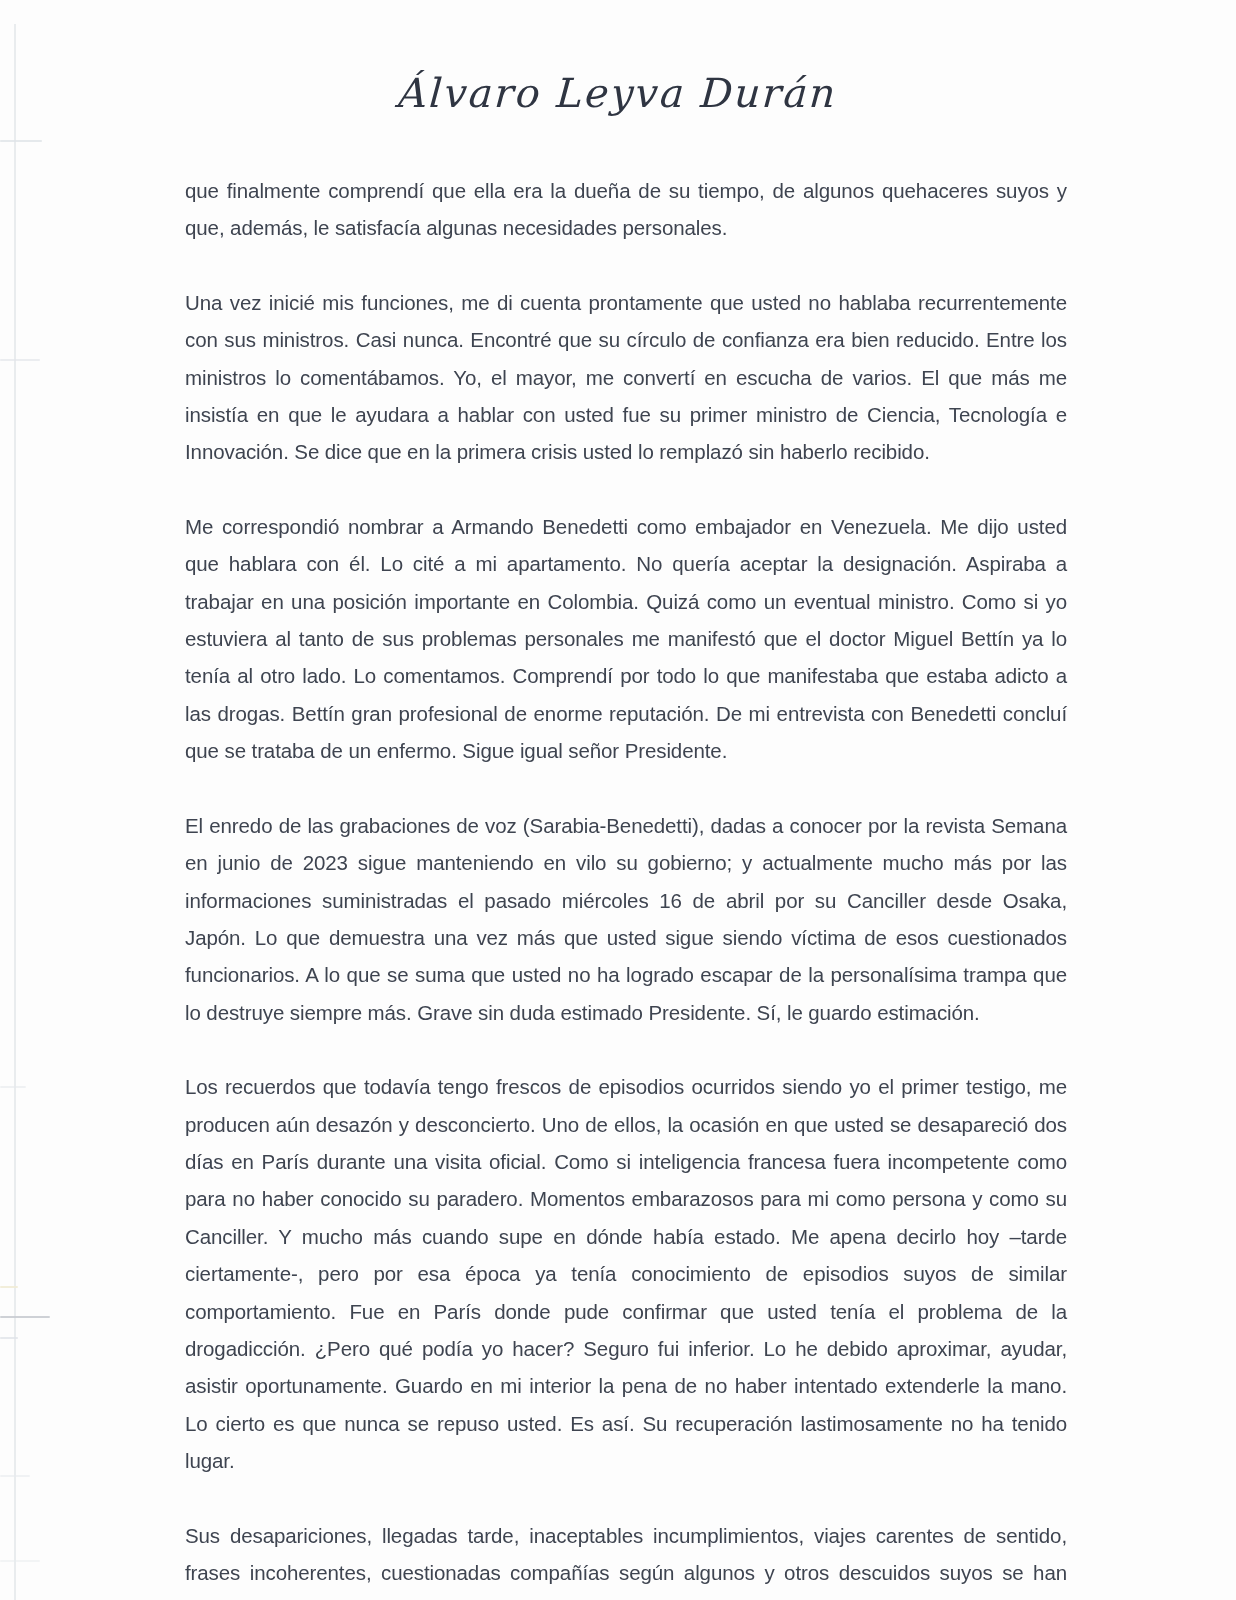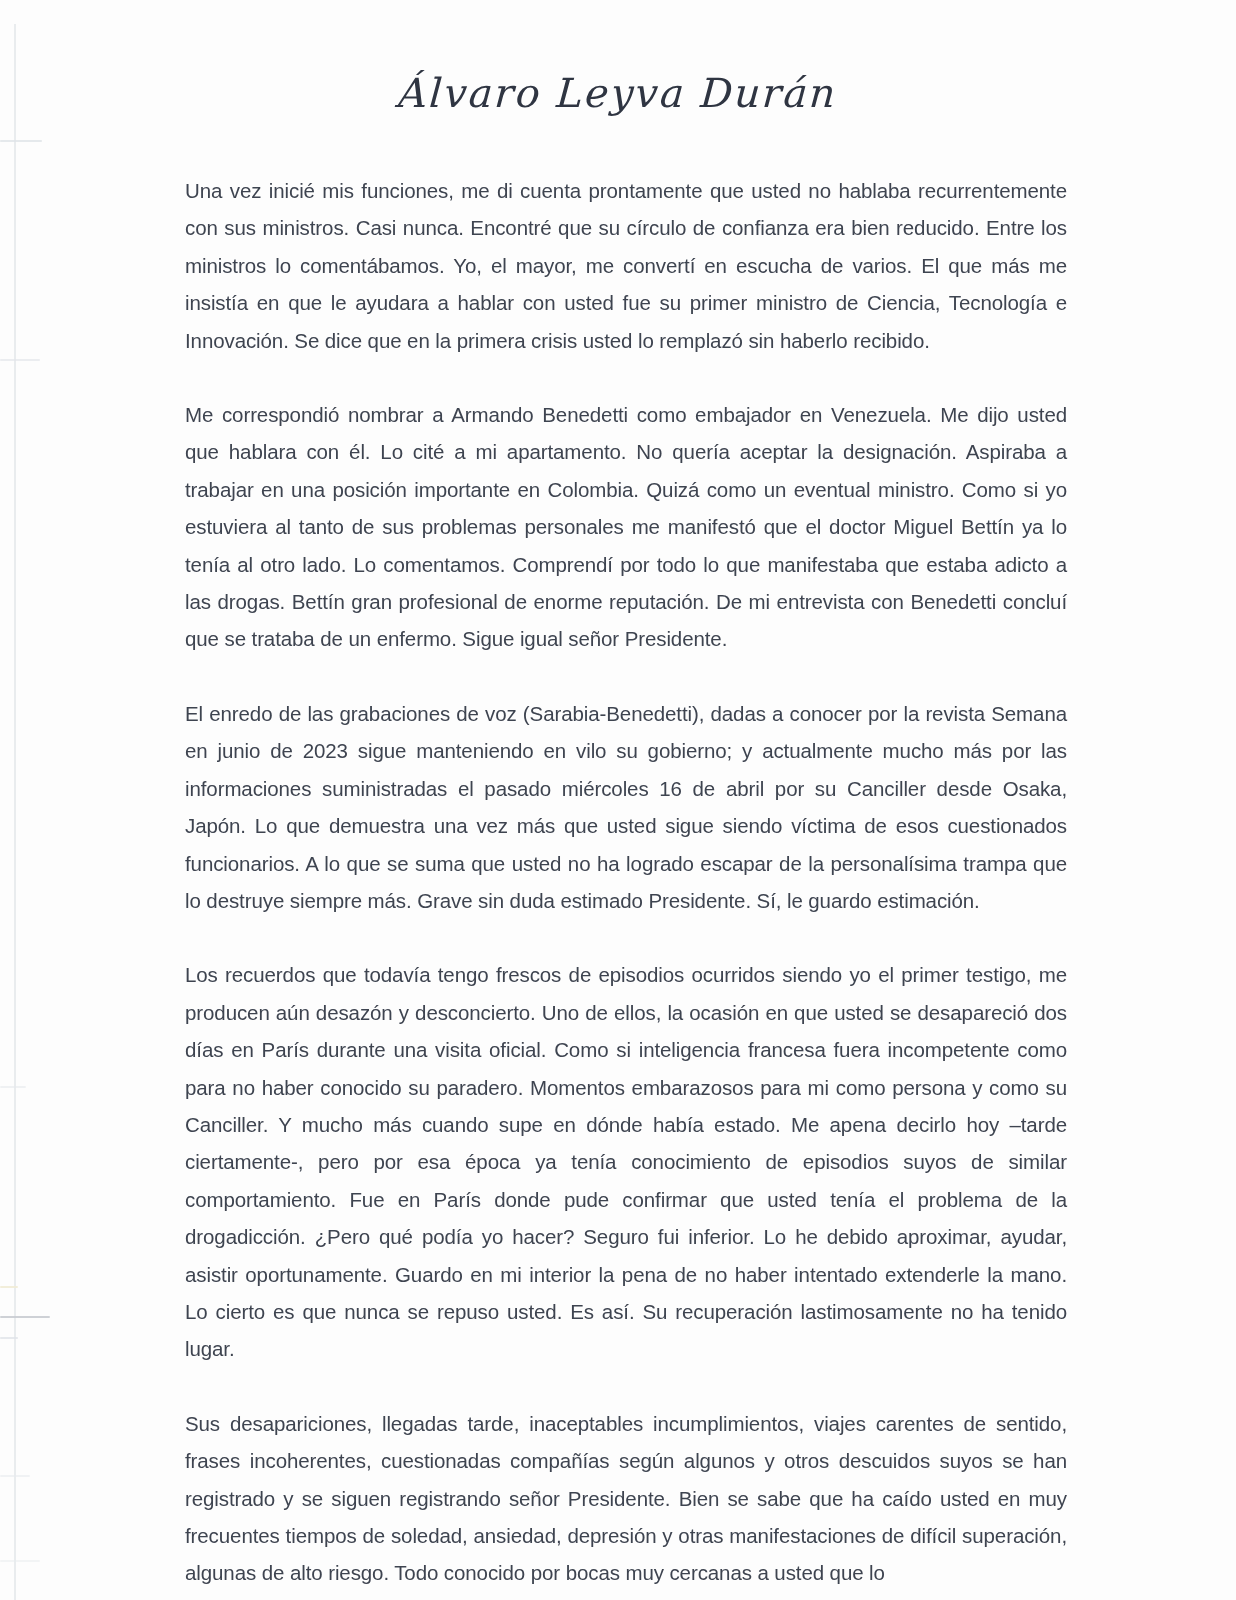--- a/index.html
+++ b/index.html
@@ -69,20 +69,21 @@
       <div class="scan-tick" style="top: 1286px; left: 0px; width: 18px; background: rgb(241, 236, 214); opacity: 0.9;"></div>
       <div class="scan-tick" style="top: 1316px; left: 0px; width: 50px; background: rgb(201, 204, 209); opacity: 0.9;"></div>
       <div class="scan-tick" style="top: 1337px; left: 0px; width: 18px; background: rgb(224, 228, 232); opacity: 0.8;"></div>
       <div class="scan-tick" style="top: 1475px; left: 0px; width: 30px; background: rgb(232, 235, 238); opacity: 0.6;"></div>
       <div class="scan-tick" style="top: 1560px; left: 0px; width: 40px; background: rgb(232, 235, 238); opacity: 0.5;"></div>
     </div>
 
   <div class="letterhead">Álvaro Leyva Durán</div>
 
   <div class="letter-body" id="letter-body">
+      <div class="para">que finalmente comprendí que ella era la dueña de su tiempo, de algunos quehaceres suyos y que, además, le satisfacía algunas necesidades personales.</div>
       <div class="para">Una vez inicié mis funciones, me di cuenta prontamente que usted no hablaba recurrentemente con sus ministros. Casi nunca. Encontré que su círculo de confianza era bien reducido. Entre los ministros lo comentábamos. Yo, el mayor, me convertí en escucha de varios. El que más me insistía en que le ayudara a hablar con usted fue su primer ministro de Ciencia, Tecnología e Innovación. Se dice que en la primera crisis usted lo remplazó sin haberlo recibido.</div>
       <div class="para">Me correspondió nombrar a Armando Benedetti como embajador en Venezuela. Me dijo usted que hablara con él. Lo cité a mi apartamento. No quería aceptar la designación. Aspiraba a trabajar en una posición importante en Colombia. Quizá como un eventual ministro. Como si yo estuviera al tanto de sus problemas personales me manifestó que el doctor Miguel Bettín ya lo tenía al otro lado. Lo comentamos. Comprendí por todo lo que manifestaba que estaba adicto a las drogas.  Bettín gran profesional de enorme reputación. De mi entrevista con Benedetti concluí que se trataba de un enfermo. Sigue igual señor Presidente.</div>
       <div class="para">El enredo de las grabaciones de voz (Sarabia-Benedetti), dadas a conocer por la revista Semana en junio de 2023 sigue manteniendo en vilo su gobierno; y actualmente mucho más por las informaciones suministradas el pasado miércoles 16 de abril por su Canciller desde Osaka, Japón.  Lo que demuestra una vez más que usted sigue siendo víctima de esos cuestionados funcionarios. A lo que se suma que usted no ha logrado escapar de la personalísima trampa que lo destruye siempre más.  Grave sin duda estimado Presidente. Sí, le guardo estimación.</div>
       <div class="para">Los recuerdos que todavía tengo frescos de episodios ocurridos siendo yo el primer testigo, me producen aún desazón y desconcierto. Uno de ellos, la ocasión en que usted se desapareció dos días en París durante una visita oficial. Como si inteligencia francesa fuera incompetente como para no haber conocido su paradero. Momentos embarazosos para mi como persona y como su Canciller. Y mucho más cuando supe en dónde había estado. Me apena decirlo hoy –tarde ciertamente-, pero por esa época ya tenía conocimiento de episodios suyos de similar comportamiento. Fue en París donde pude confirmar que usted tenía el problema de la drogadicción. ¿Pero qué podía yo hacer?  Seguro fui inferior. Lo he debido aproximar, ayudar, asistir oportunamente. Guardo en mi interior la pena de no haber intentado extenderle la mano. Lo cierto es que nunca se repuso usted. Es así. Su recuperación lastimosamente no ha tenido lugar.</div>
       <div class="para">Sus desapariciones, llegadas tarde, inaceptables incumplimientos, viajes carentes de sentido, frases incoherentes, cuestionadas compañías según algunos y otros descuidos suyos se han registrado y se siguen registrando señor Presidente. Bien se sabe que ha caído usted en muy frecuentes tiempos de soledad, ansiedad, depresión y otras manifestaciones de difícil superación, algunas de alto riesgo. Todo conocido por bocas muy cercanas a usted que lo</div>
     </div>
 
 </div>
 
 </body></html>

